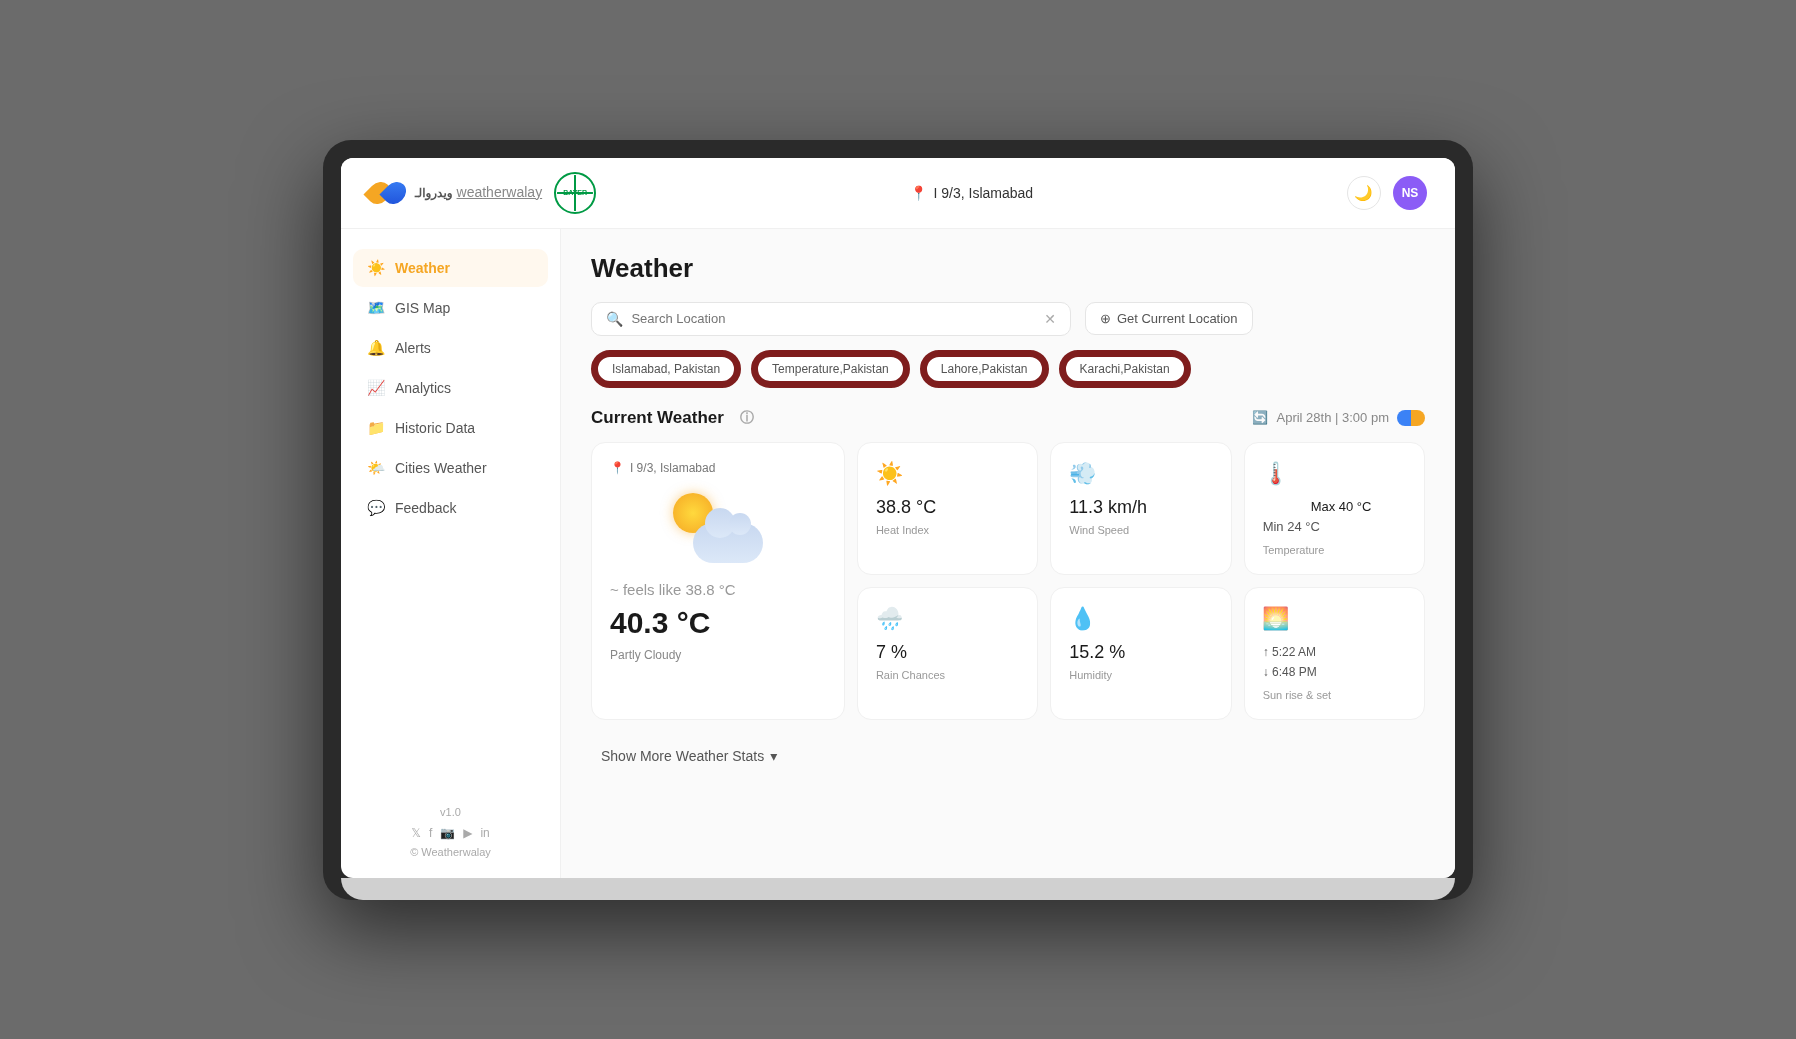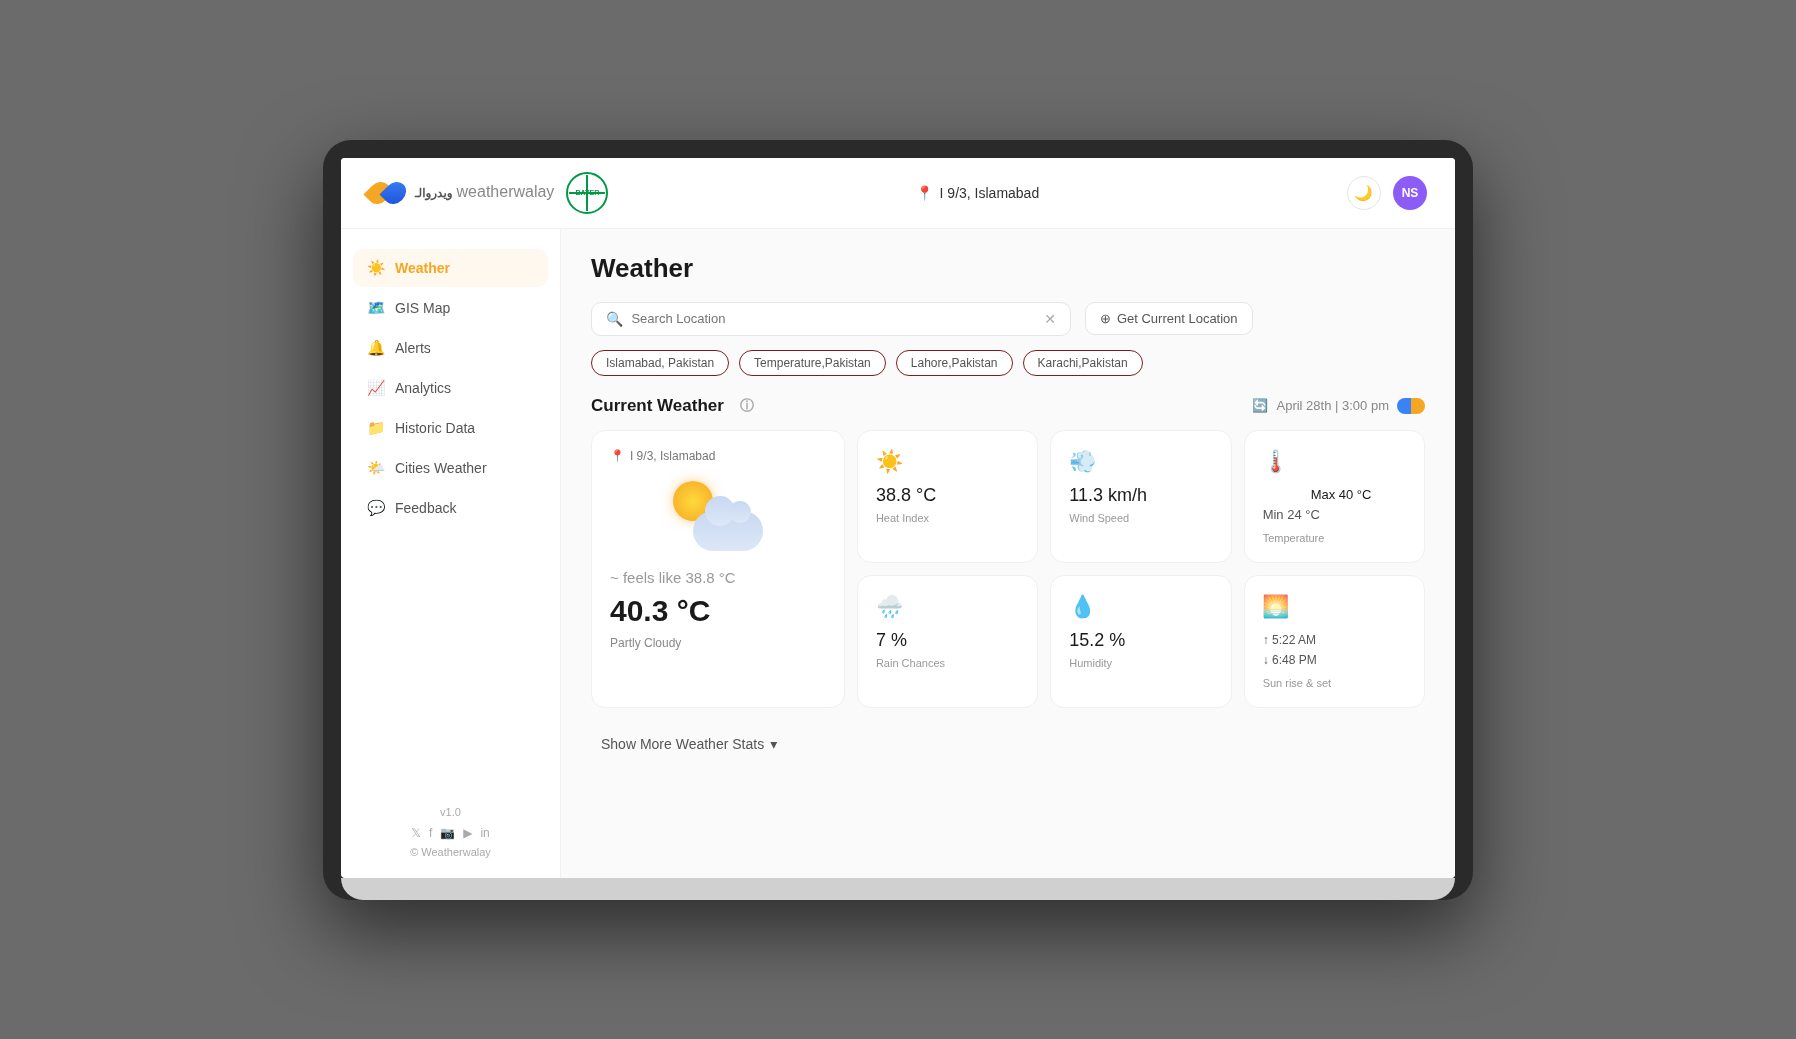--- a/index.html
+++ b/index.html
@@ -13,21 +13,21 @@
     }
     .laptop-outer {
       width: 1150px;
       background: #2a2a2a;
       border-radius: 28px;
       padding: 18px 18px 0 18px;
       box-shadow: 0 30px 80px rgba(0,0,0,0.6);
     }
     .laptop-screen {
       background: #fff;
-      border-radius: 4px;
+      border-radius: 12px;
       overflow: hidden;
       width: 100%;
     }
     .laptop-base {
       background: #d0d0d0;
       height: 22px;
       border-radius: 0 0 28px 28px;
       margin-top: 0;
     }
     
@@ -248,21 +248,21 @@
     }
     
     .quick-locations {
       display: flex;
       gap: 10px;
       margin-bottom: 20px;
       flex-wrap: wrap;
     }
     .location-chip {
       padding: 5px 14px;
-      border: 1px solid #7f1d1d;
+      border: 7px solid #7f1d1d;
       border-radius: 20px;
       font-size: 12px;
       color: #555;
       background: #fff;
       cursor: pointer;
       white-space: nowrap;
     }
     
     .section-header {
       display: flex;
@@ -430,21 +430,21 @@
     <div class="app">
 
       <div class="header">
         <div class="header-logo">
           <div class="logo-icon">
             <div style="display:flex;align-items:center;gap:2px;">
               <div style="width:20px;height:24px;background:#f5a623;border-radius:50% 50% 50% 0;transform:rotate(45deg);display:inline-block;"></div>
               <div style="width:20px;height:24px;background:linear-gradient(135deg,#3b82f6,#1d4ed8);border-radius:50% 50% 50% 0;transform:rotate(45deg);margin-left:-6px;display:inline-block;"></div>
             </div>
             <span style="font-size:12px;color:#555;font-weight:600;margin-left:6px;">ويدروالـ</span>
-            <span style="font-size:16px;color:#888;display:block;margin-top:-2px;">weatherwalay</span>
+            <span style="font-size:14px;color:#888;display:block;margin-top:-2px;text-decoration:underline;">weatherwalay</span>
           </div>
           <div class="bayer-logo">
             <div class="bayer-inner">
               <div class="bayer-cross"></div>
               <span style="font-size:7px;font-weight:bold;color:#009A44;z-index:1;position:relative;">BAYER</span>
             </div>
           </div>
         </div>
         <div class="header-location">
           <span>📍</span>

